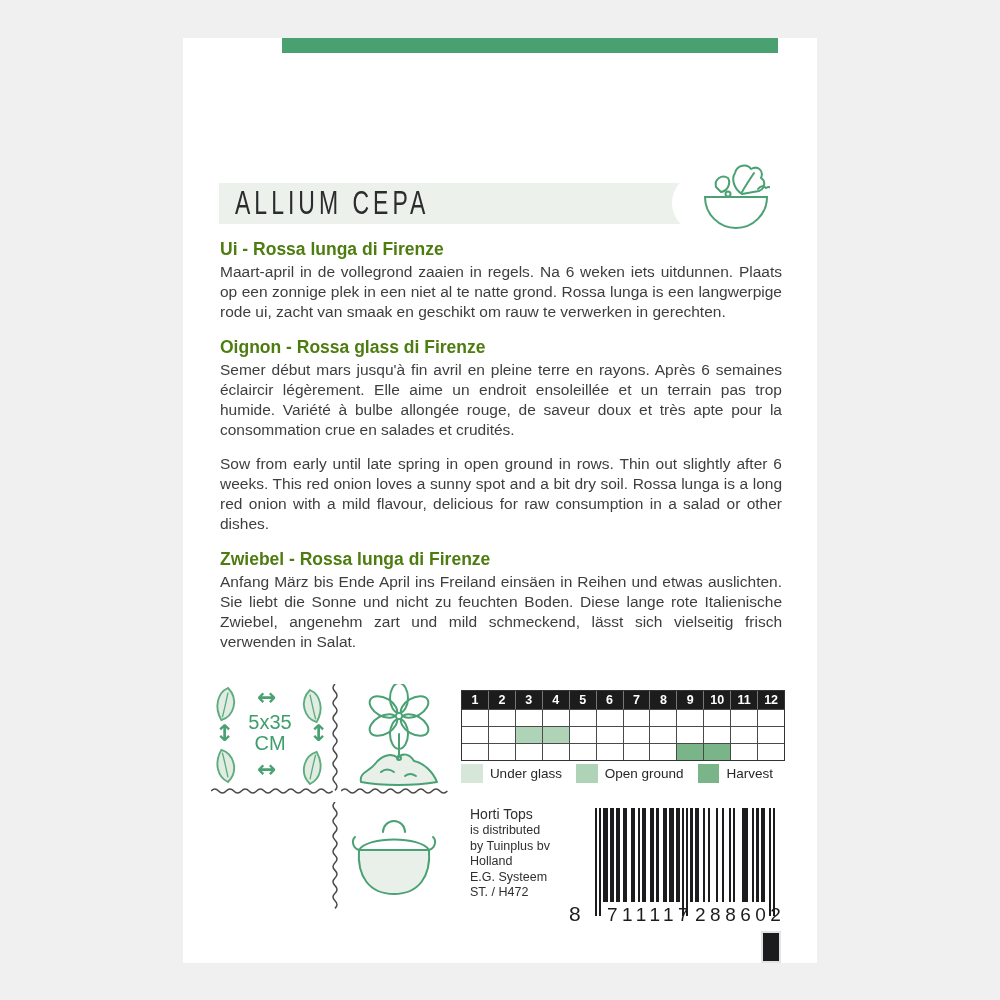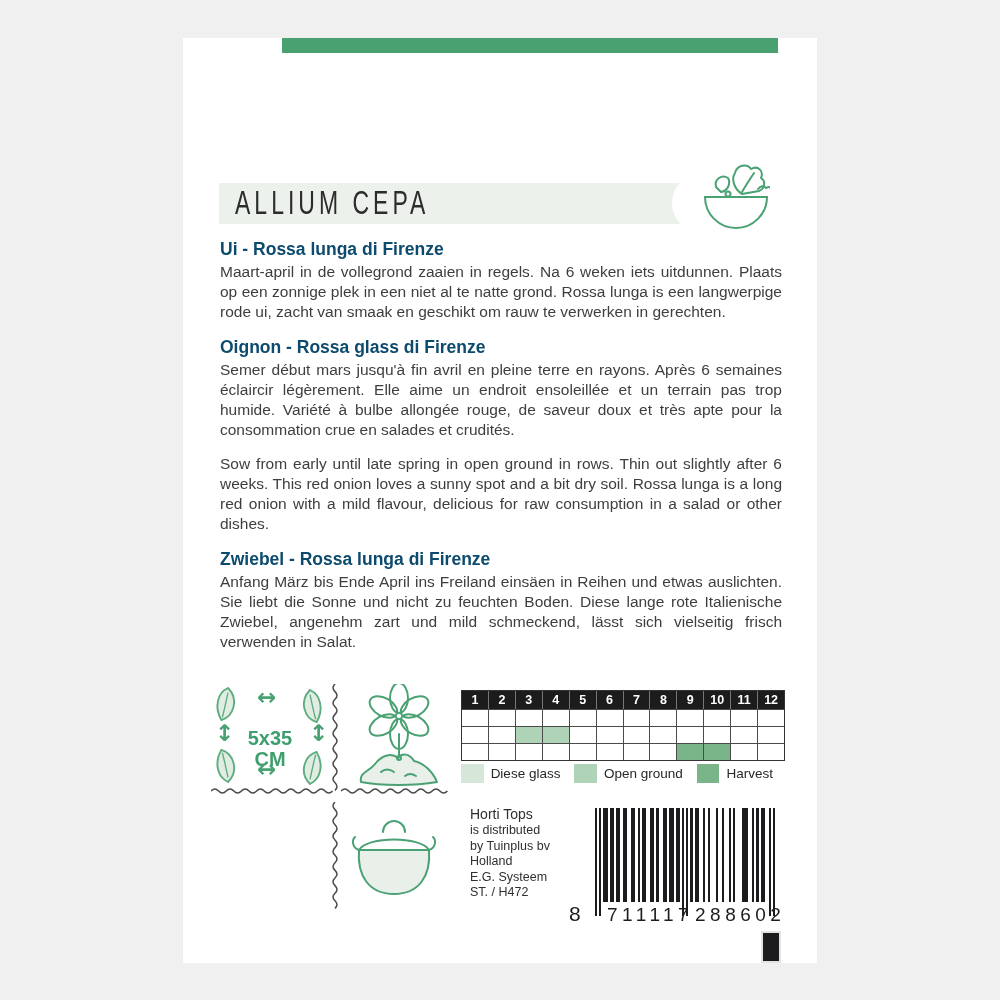--- a/index.html
+++ b/index.html
@@ -10,33 +10,33 @@
   
   .band{position:absolute;left:36px;top:145px;width:487px;height:41px;background:#ecf1ec;}
   .band::after{content:"";position:absolute;right:-26px;top:-10px;width:60px;height:60px;
     border-radius:50%;background:#ffffff;}
   .band-title{position:absolute;left:16px;top:0;line-height:41px;font-size:23px;color:#2b2c2c;
     letter-spacing:4px;transform:scaleY(1.45);transform-origin:center;white-space:nowrap;}
   .bowl{position:absolute;left:519px;top:123px;}
 
   
   .content{position:absolute;left:37px;top:200px;width:562px;}
-  .content h2{margin:0;font-size:17.5px;line-height:22px;color:#0c4a6e;font-weight:bold;}
+  .content h2{margin:0;font-size:17.5px;line-height:22px;color:#4d7c0f;font-weight:bold;}
   .content p{margin:2px 0 14px 0;font-size:15.5px;line-height:20px;color:#3d3e3f;text-align:justify;}
 
   
   .sep{position:absolute;}
   .sep svg{display:block;}
 
   
   .spacing{position:absolute;left:28px;top:648px;width:118px;height:100px;}
   .spacing .leaf{position:absolute;}
   .arrow{position:absolute;font-family:"DejaVu Sans",sans-serif;color:#4aa173;font-weight:bold;font-size:23px;line-height:23px;}
-  .sp-text{position:absolute;left:0;right:0;top:26px;text-align:center;color:#3f9e6d;font-weight:bold;
-    font-size:20px;line-height:21px;margin-top:16px;}
+  .sp-text{position:absolute;left:0;right:0;top:26px;text-align:center;color:#3f9e6d;font-weight:normal;
+    font-size:20px;line-height:21px;}
 
   .flower{position:absolute;left:162px;top:646px;}
   .oneyear{position:absolute;left:40px;top:768px;width:94px;height:94px;}
   .oneyear-label{position:absolute;left:0;right:4px;top:26px;text-align:center;font-size:36px;
     font-weight:bold;color:#41a170;}
   .pot{position:absolute;left:164px;top:772px;}
 
   
   .cal{position:absolute;left:278px;top:652px;width:322px;border:1.5px solid #333;border-bottom:1px solid #333;}
   .cal-row{display:flex;}
@@ -248,21 +248,21 @@
           <div class="cal-cell"></div>
           <div class="cal-cell" style="background: rgb(122, 180, 137);"></div>
           <div class="cal-cell" style="background: rgb(122, 180, 137);"></div>
           <div class="cal-cell"></div>
           <div class="cal-cell"></div>
         </div>
       </div>
   </div>
   <div class="legend" id="cal-legend">
       <div class="sw" style="background: rgb(214, 231, 218);"></div>
-      <div class="lb">Diese glass</div>
+      <div class="lb">Under glass</div>
       <div class="sw" style="background: rgb(175, 211, 182);"></div>
       <div class="lb">Open ground</div>
       <div class="sw" style="background: rgb(122, 180, 137);"></div>
       <div class="lb">Harvest</div>
     </div>
 
   <div class="dist">
     <div class="b">Horti Tops</div>
     <div class="l">is distributed</div>
     <div class="l">by Tuinplus bv</div>

